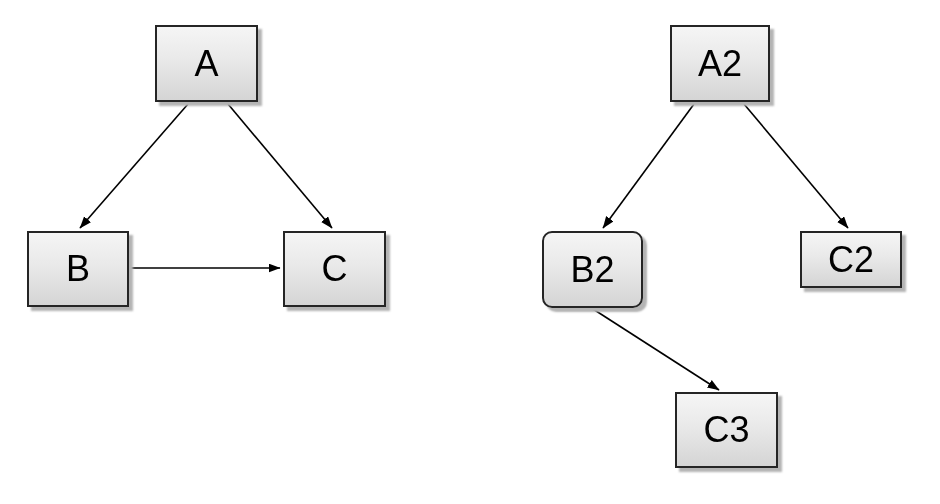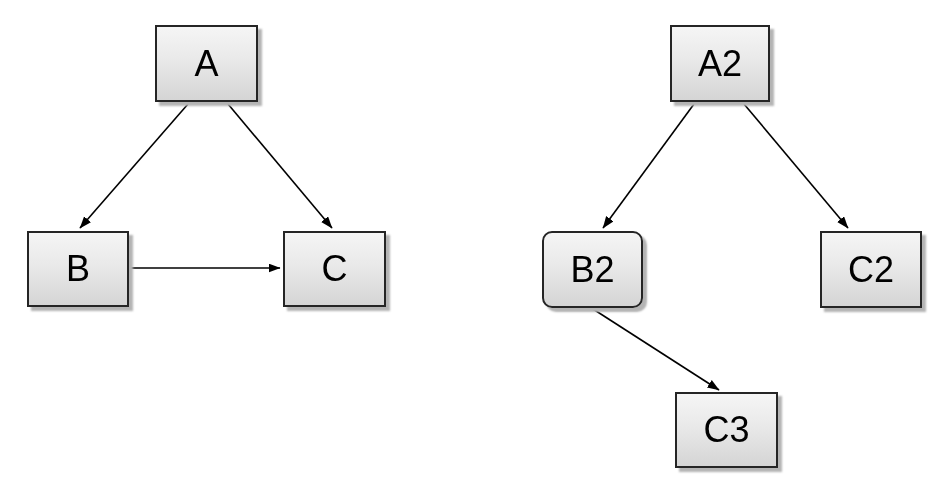--- a/index.html
+++ b/index.html
@@ -47,21 +47,21 @@
     letter-spacing: 0px;
     user-select: none;
   }
   
   .node-a  { left: 155px; top: 25px;  width: 103px; height: 77px; }
   .node-b  { left: 27px;  top: 231px; width: 102px; height: 76px; }
   .node-c  { left: 283px; top: 231px; width: 103px; height: 76px; }
   
   .node-a2 { left: 670px; top: 25px;  width: 100px; height: 77px; }
   .node-b2 { left: 542px; top: 231px; width: 101px; height: 77px; border-radius: 10px; }
-  .node-c2 { left: 820px; top: 231px; width: 102px; height: 77px; }
+  .node-c2 { left: 800px; top: 231px; width: 102px; height: 57px; }
   .node-c3 { left: 675px; top: 392px; width: 103px; height: 76px; }
 </style>
 </head>
 <body>
 
 <div class="canvas">
 
   <svg class="edge-layer" width="940" height="504" viewBox="0 0 940 504" xmlns="http://www.w3.org/2000/svg">
     <defs>
       <marker id="arrowhead" markerUnits="userSpaceOnUse" markerWidth="14" markerHeight="10" refX="11.5" refY="4.5" orient="auto">

